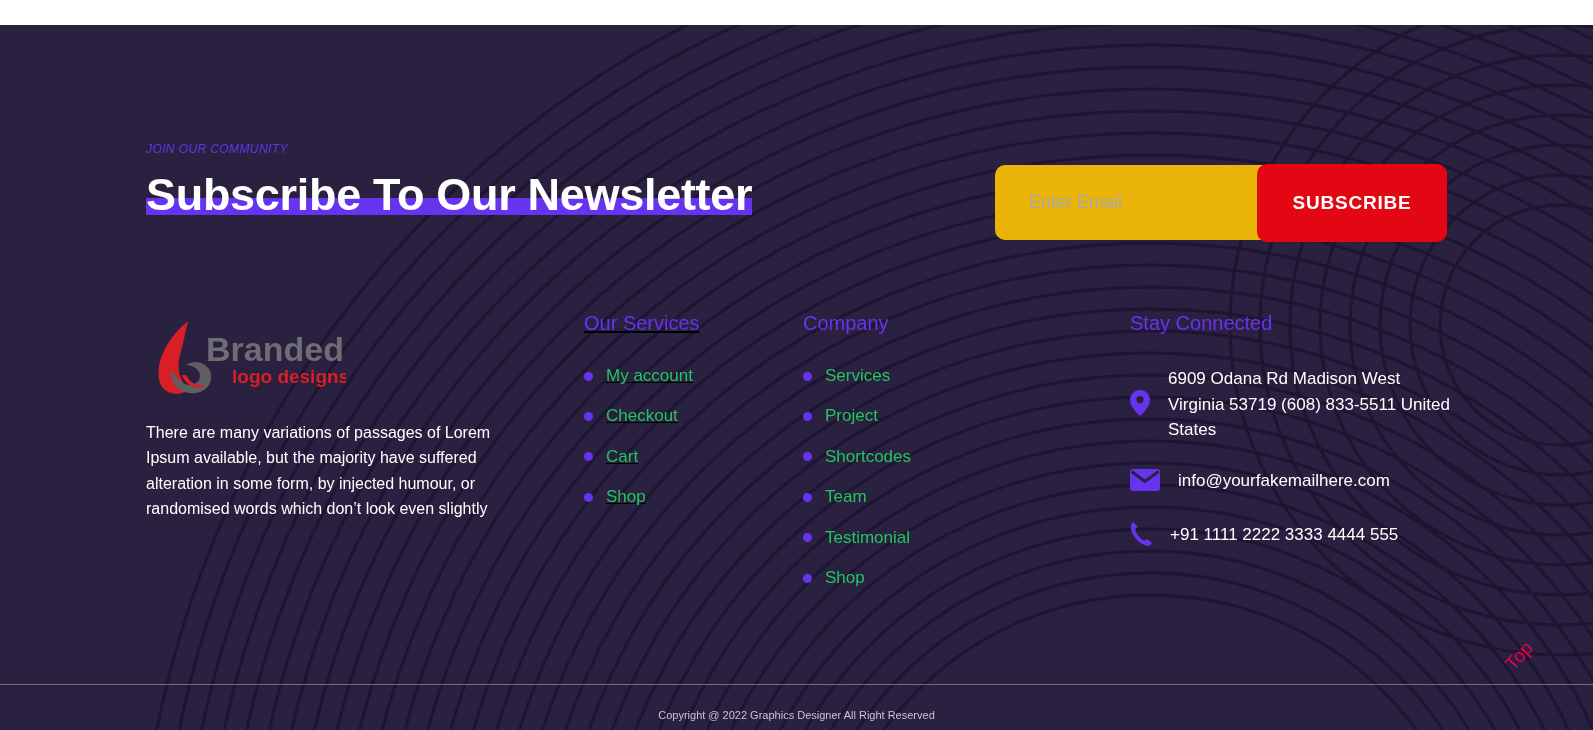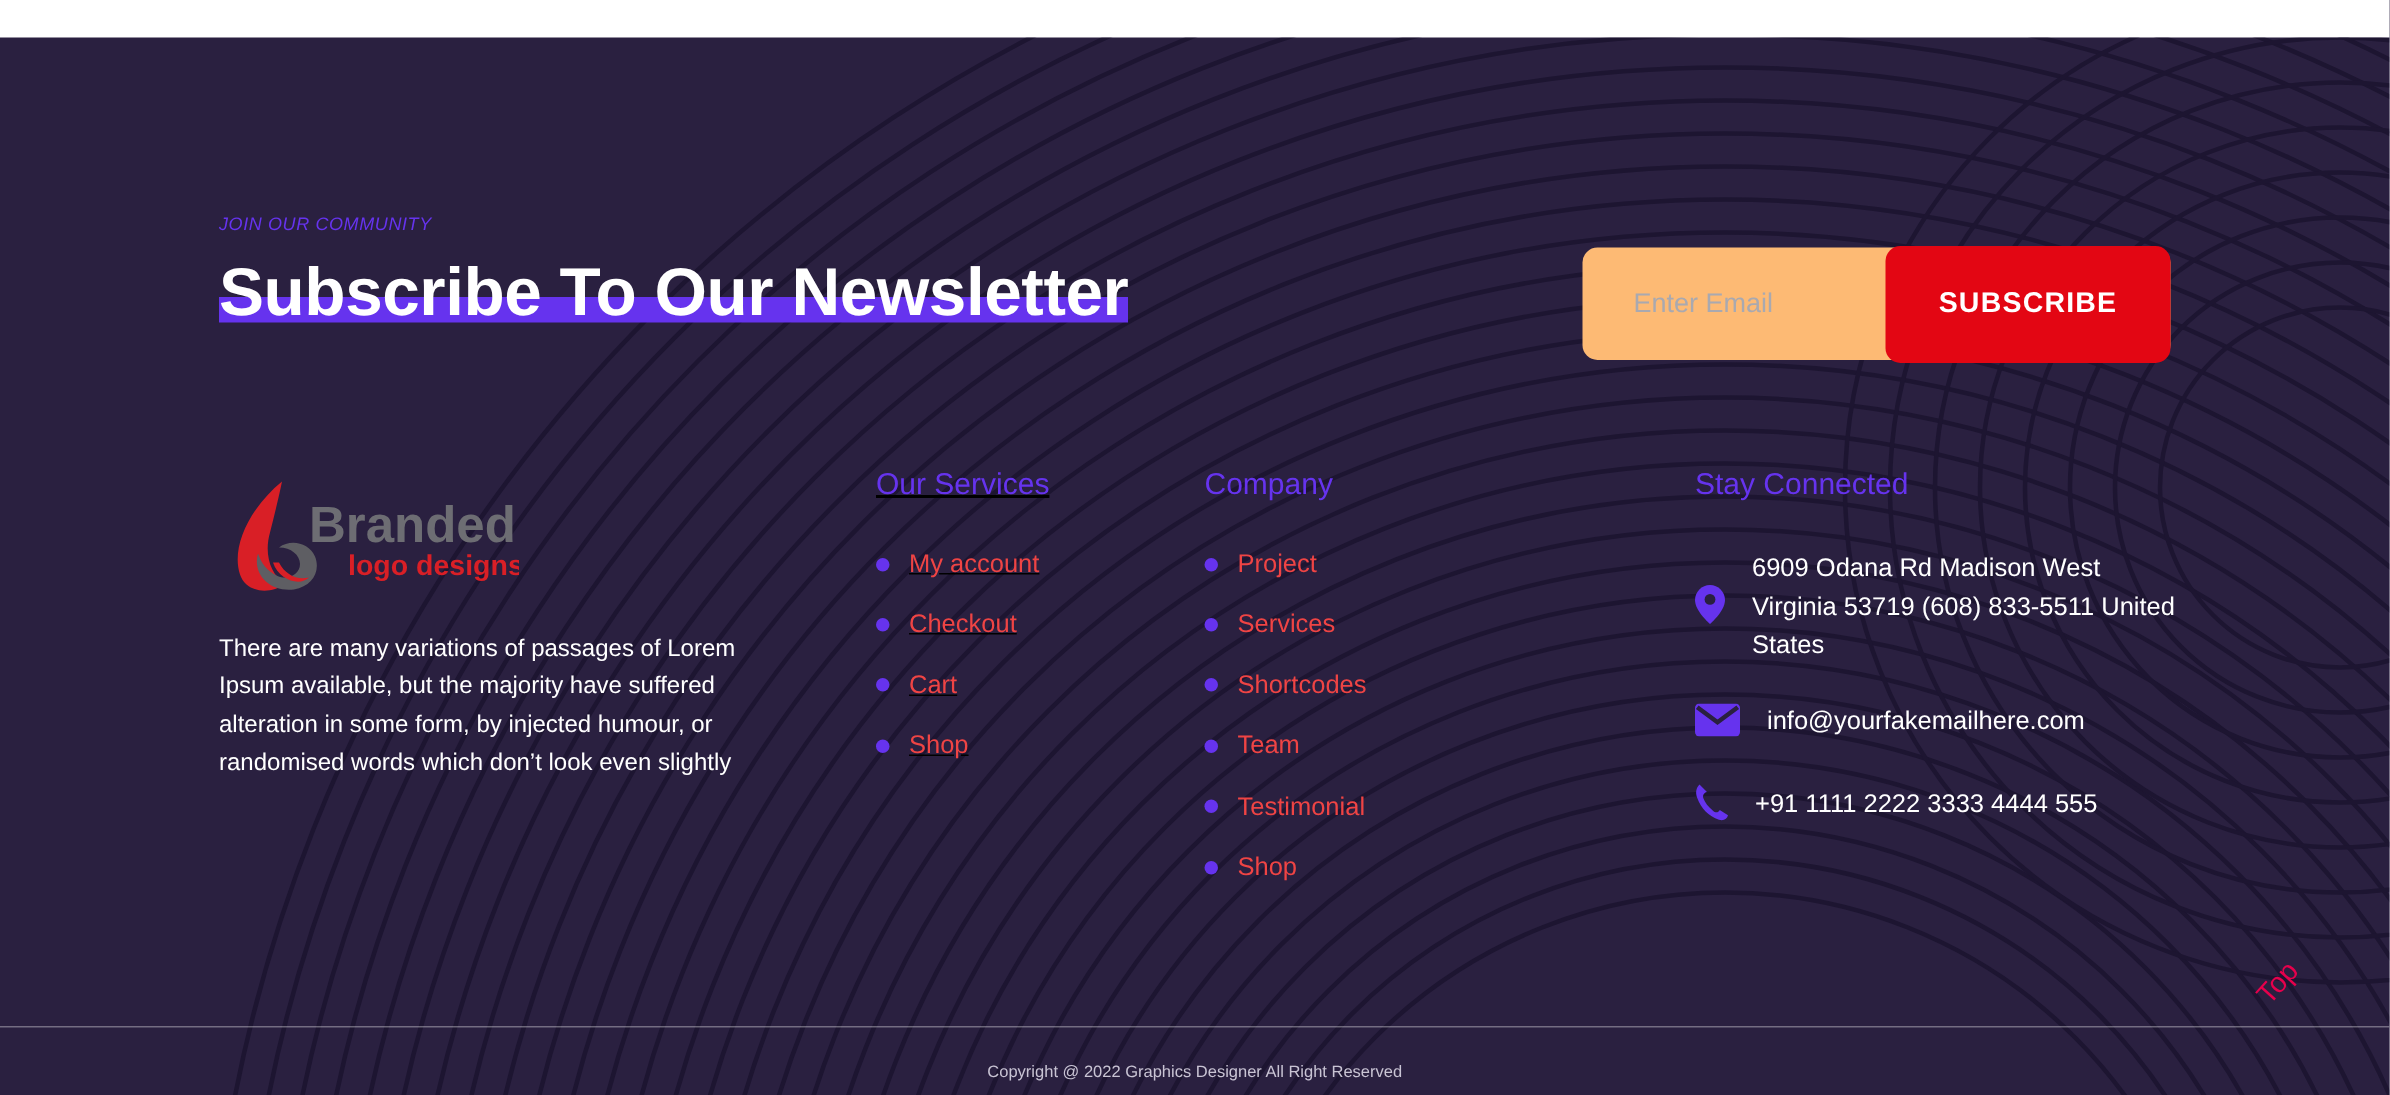--- a/index.html
+++ b/index.html
@@ -75,26 +75,26 @@
   }
   .nl-heading .hl-text { position:relative; z-index:1;margin-top:12px; }
 
   .subscribe-form {
     position:relative;
     display:flex;
     align-items:center;
     margin-top:22px;
   }
   .email-input {
-    width:392px;
+    width:452px;
     height:75px;
     border:none;
     outline:none;
     border-radius:10px;
-    background:#fdba74;
+    background:#eab308;
     font-family:"Liberation Sans", sans-serif;
     font-size:18px;
     color:#333;
     padding:0 34px;
   }
   .email-input::placeholder { color:#a9a9b0; }
   .subscribe-btn {
     position:absolute;
     right:0;
     height:78px;
@@ -133,21 +133,21 @@
     margin-bottom:20px;
   }
   .dot {
     width:9px; height:9px;
     border-radius:50%;
     background:#6633ee;
     flex:0 0 9px;
     margin-right:13px;
   }
   .link-list a {
-    color:#ef4444;
+    color:#22c55e;
     font-size:17px;
     text-decoration:none;
     line-height:1.2;
   }
 
   
   .logo { position:relative; width:200px; height:85px; margin-bottom:22px; }
   .logo svg { display:block; }
   .brand-desc {
     color:#ffffff;
@@ -314,25 +314,25 @@
             <a href="#">Shop</a>
           </li>
         </ul>
       </div>
 
       <div class="col col-company">
         <div class="col-title">Company</div>
         <ul class="link-list">
           <li>
             <span class="dot"></span>
+            <a href="#">Services</a>
+          </li>
+          <li>
+            <span class="dot"></span>
             <a href="#">Project</a>
-          </li>
-          <li>
-            <span class="dot"></span>
-            <a href="#">Services</a>
           </li>
           <li>
             <span class="dot"></span>
             <a href="#">Shortcodes</a>
           </li>
           <li>
             <span class="dot"></span>
             <a href="#">Team</a>
           </li>
           <li>

